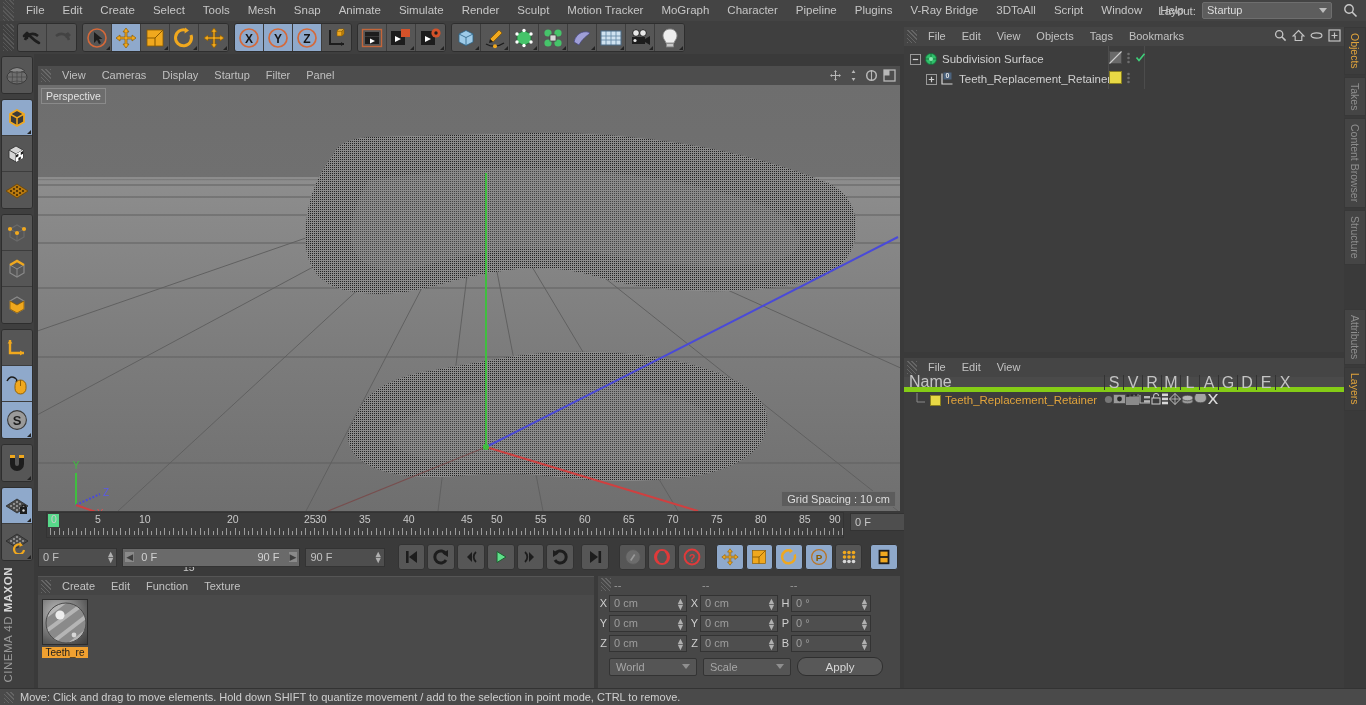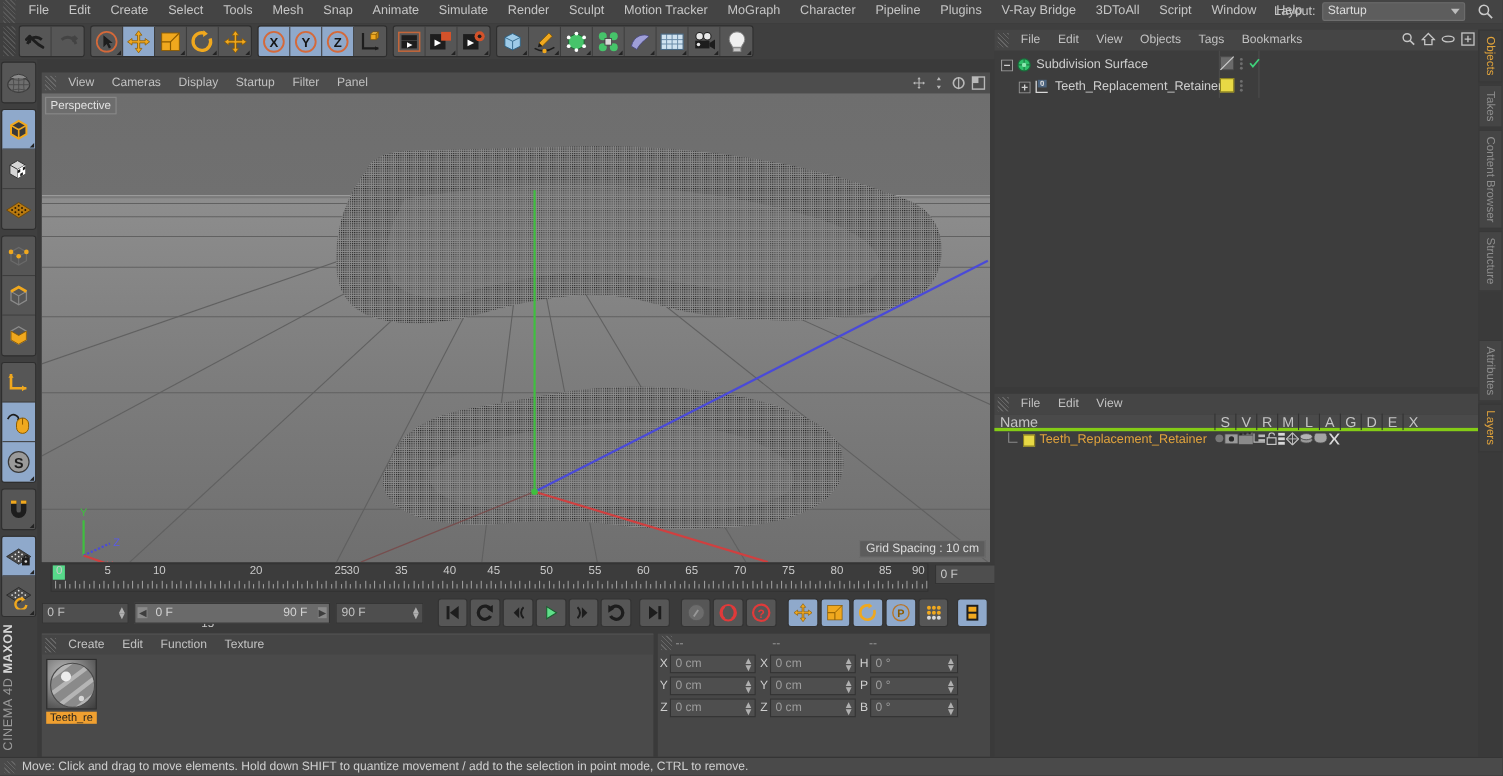--- a/index.html
+++ b/index.html
@@ -116,22 +116,22 @@
   .pmenu { height:19px; display:flex; align-items:center; background:#454545; }
   .pmenu .mi{padding:0 8px;line-height:19px;font-size:11px;color:#c2c2c2;}
   .pm-icons{position:absolute;right:3px;top:2px;display:flex;gap:5px;align-items:center;}
   .objrow { height:20px; display:flex; align-items:center; position:relative; }
   .objrow .nm { font-size:11.5px; color:#cfcfcf; }
   .tagcell { position:absolute; left:205px; top:2px; display:flex; align-items:center; gap:4px;}
   .obj-sep{position:absolute;left:204px;top:0;width:1px;height:100%;background:#4c4c4c;}
   .obj-sep2{position:absolute;left:240px;top:0;width:1px;height:100%;background:#4c4c4c;}
 
   .lpanel { position:absolute; left:904px; top:358px; width:440px; height:330px; background:#3d3d3d;}
-  .lhead { height:15px; background:#4a4a4a; display:flex; align-items:center; font-size:13px;
-    color:#c4c4c4; border-bottom:3px solid #84cc16; }
+  .lhead { height:15px; background:#4a4a4a; display:flex; align-items:center; font-size:16px;
+    color:#c4c4c4; border-bottom:5px solid #84cc16; }
   .lhead .c { width:19px; text-align:center; border-left:1px solid #333; height:15px; line-height:15px;}
   .lrow { height:16px; display:flex; align-items:center; font-size:11.5px; color:#e0a33c; }
 
   .vtabs { position:absolute; right:0; top:27px; width:22px; height:661px; background:#3a3a3a;}
   .vtab { writing-mode:vertical-rl; text-orientation:mixed; font-size:10.5px; color:#8e8e8e;
     padding:5px 4px; background:#454545; margin-bottom:2px; border:1px solid #383838;}
   .vtab.on { color:#e0a33c; background:#3d3d3d; }
 
   
   .status { position:absolute; left:0; bottom:0; width:1366px; height:17px; background:#4a4a4a;
@@ -606,21 +606,21 @@
       <div id="tl-labels">
           <div class="tl-lab" style="left: 4px;">0</div>
           <div class="tl-lab" style="left: 48px;">5</div>
           <div class="tl-lab" style="left: 92px;">10</div>
           <div class="tl-lab" style="left: 136px; margin-top: 48px;">15</div>
           <div class="tl-lab" style="left: 180px;">20</div>
           <div class="tl-lab" style="left: 224px; margin-left: 33px;">25</div>
           <div class="tl-lab" style="left: 268px;">30</div>
           <div class="tl-lab" style="left: 312px;">35</div>
           <div class="tl-lab" style="left: 356px;">40</div>
-          <div class="tl-lab" style="left: 396px;">45</div>
+          <div class="tl-lab" style="left: 414px;">45</div>
           <div class="tl-lab" style="left: 444px;">50</div>
           <div class="tl-lab" style="left: 488px;">55</div>
           <div class="tl-lab" style="left: 532px;">60</div>
           <div class="tl-lab" style="left: 576px;">65</div>
           <div class="tl-lab" style="left: 620px;">70</div>
           <div class="tl-lab" style="left: 664px;">75</div>
           <div class="tl-lab" style="left: 708px;">80</div>
           <div class="tl-lab" style="left: 752px;">85</div>
           <div class="tl-lab" style="left: 782px;">90</div>
         </div>
@@ -1025,20 +1025,33 @@
       <span class="clab">Z</span>
       <div class="cfield" style="width:78px;">
         <span>0 cm</span>
         <span class="spin">▲<br>▼</span></div>
       <span class="clab">B</span>
       <div class="cfield" style="width:80px;">
         <span>0 °</span>
         <span class="spin">▲<br>▼</span></div>
     </div>
 
+    <div style="display:flex; align-items:center; gap:6px; margin-top:4px; padding-left:11px;">
+      <div class="cbtn" style="width:88px;">
+        <span>World</span>
+        <span class="tri" style="border-top-color:#8f8f8f;width:0;height:0;border-left:4px solid transparent;border-right:4px solid transparent;border-top:5px solid #8f8f8f;"></span>
+      </div>
+      <div class="cbtn" style="width:88px;">
+        <span>Scale</span>
+        <span style="width:0;height:0;border-left:4px solid transparent;border-right:4px solid transparent;border-top:5px solid #8f8f8f;"></span>
+      </div>
+      <div class="applyb">
+        <span>Apply</span>
+      </div>
+    </div>
   </div>
 
   <div class="rpanel">
     <div class="pmenu">
       <div class="vp-grip"></div>
       <div class="mi">File</div>
       <div class="mi">Edit</div>
       <div class="mi">View</div>
       <div class="mi">Objects</div>
       <div class="mi">Tags</div>

